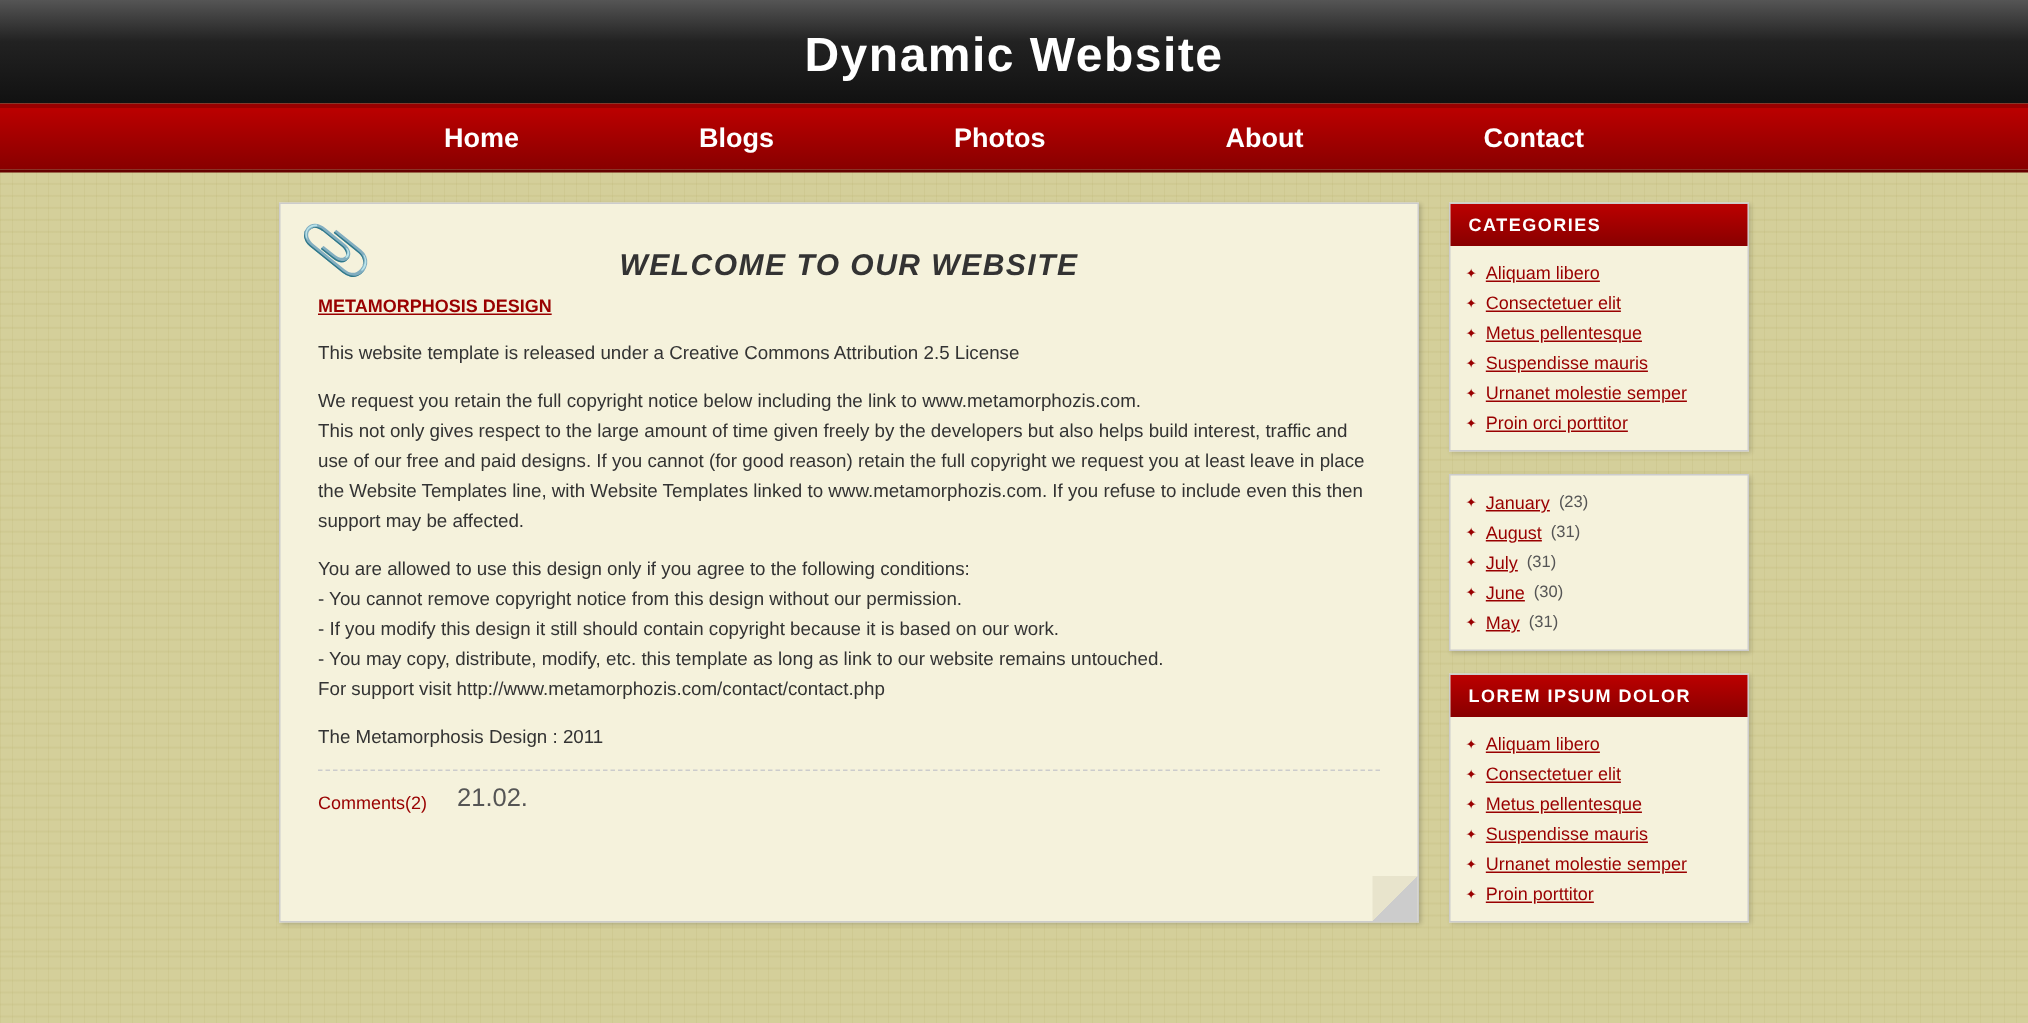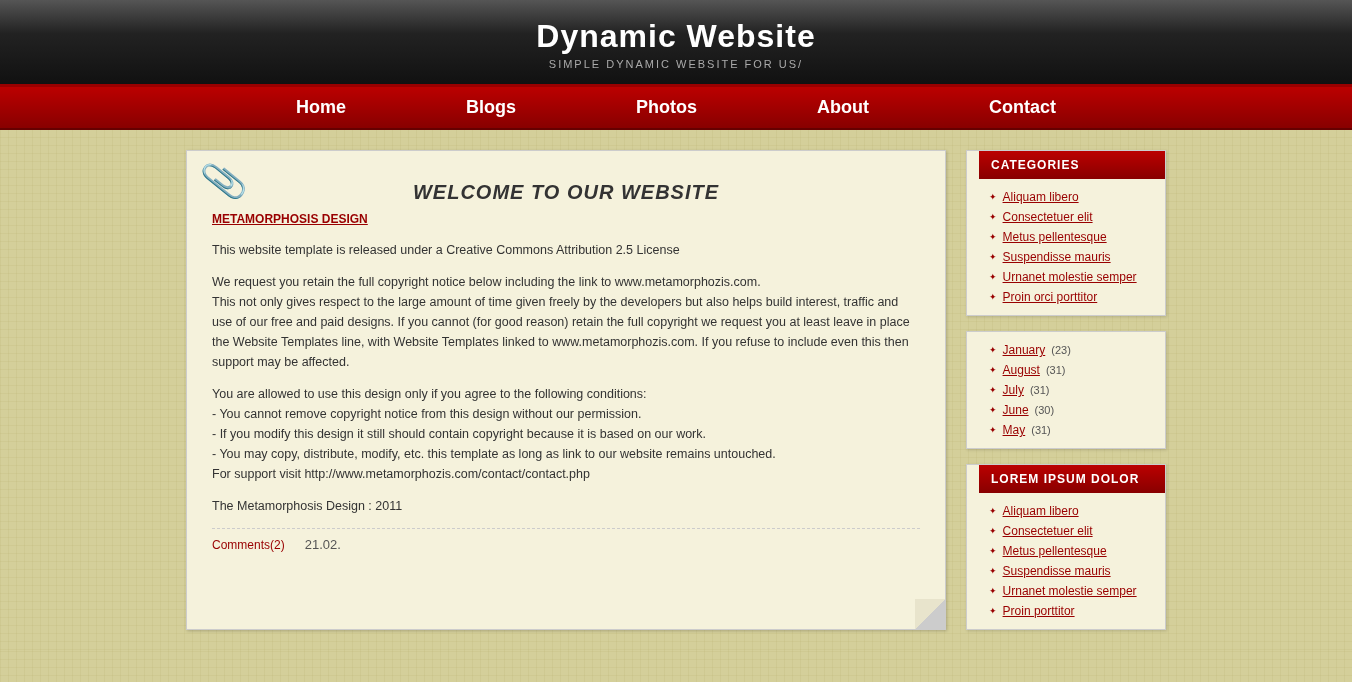--- a/index.html
+++ b/index.html
@@ -133,21 +133,21 @@
     }
 
     .comments-link {
       color: #900;
       text-decoration: none;
       font-size: 12px;
     }
 
     .post-date {
       color: #555;
-      font-size: 13px;
+      font-size: 17px;
     }
 
     
     .page-curl {
       position: absolute;
       bottom: 0;
       right: 0;
       width: 30px;
       height: 30px;
       background: linear-gradient(135deg, #e8e4cc 50%, #ccc 50%);
@@ -158,21 +158,20 @@
       width: 200px;
       display: flex;
       flex-direction: column;
       gap: 15px;
     }
 
     .sidebar-box {
       background: #f5f2dc;
       border: 1px solid #ccc;
       box-shadow: 1px 1px 3px rgba(0,0,0,0.15);
-      padding-left: 12px;
     }
 
     .sidebar-box-header {
       background: linear-gradient(to bottom, #b00 0%, #800 100%);
       color: #fff;
       font-size: 12px;
       font-weight: bold;
       padding: 7px 12px;
       letter-spacing: 1px;
     }
@@ -205,21 +204,20 @@
     .archive-count {
       color: #555;
       font-size: 11px;
     }
   </style>
 </head>
 <body>
 
 <div id="header">
   <h1>Dynamic Website</h1>
-  <p>SIMPLE DYNAMIC WEBSITE FOR US/</p>
 </div>
 
 <nav id="nav">
   <ul>
     <li>
       <a href="#">Home</a>
     </li>
     <li>
       <a href="#">Blogs</a>
     </li>

